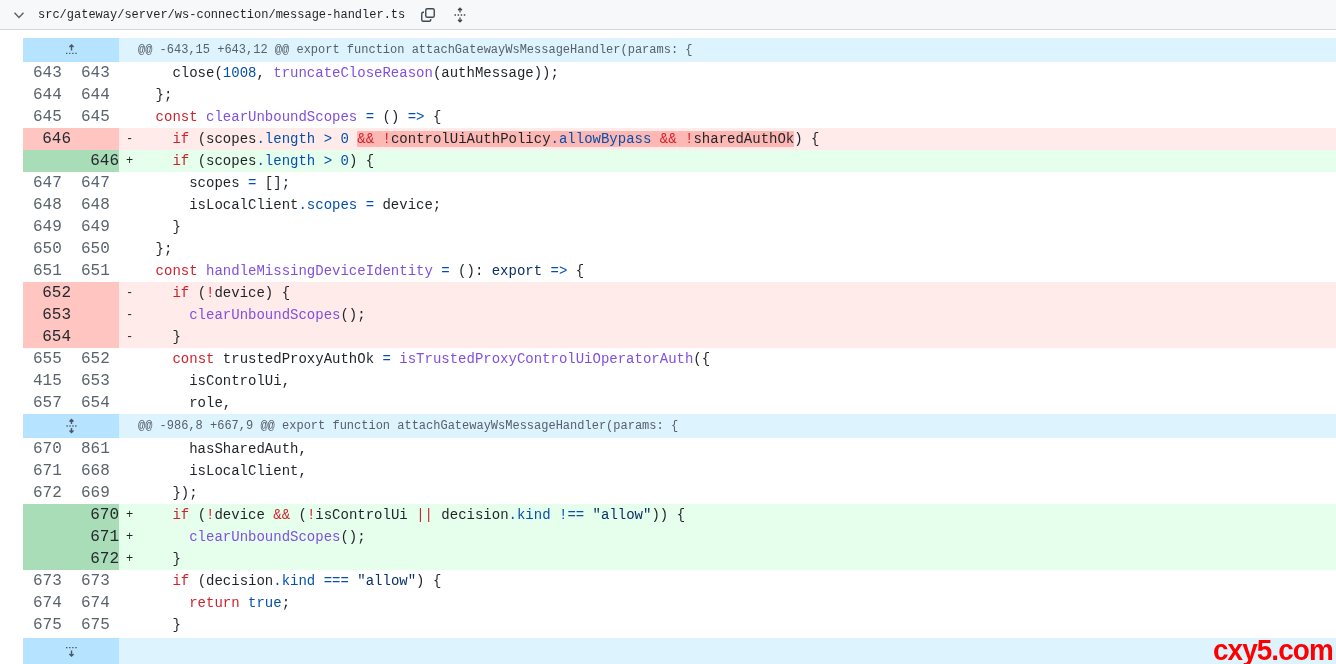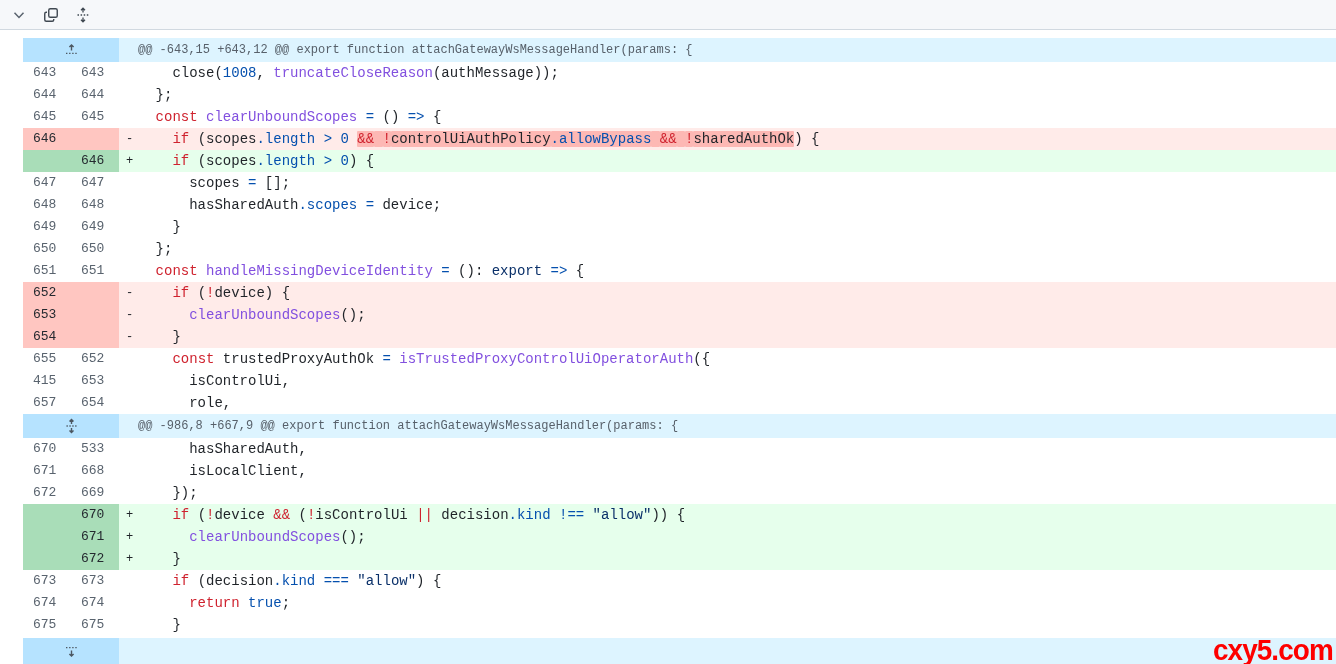--- a/index.html
+++ b/index.html
@@ -20,42 +20,42 @@
   .gap8 { height:8px; background:#fff; }
 
   
   .row { display:flex; width:1336px;margin-left:23px; }
   .row.code { height:22px; }
   .row.hunk { height:24px; }
   .row.expand { height:26px; margin-top:2px; }
   .gut { width:96px; flex:0 0 96px; display:flex; }
   .lnum { width:48px; flex:0 0 48px; padding-left:10px;
     font-family:"Liberation Mono","DejaVu Sans Mono",monospace;
-    font-size:13px; line-height:22px; color:#59636e; }
+    font-size:16px; line-height:22px; color:#59636e; }
   .hunkgut { background:#b6e3ff; align-items:center; justify-content:center;
     cursor:pointer; }
   .hunkbody { flex:1; background:#ddf4ff; padding-left:19px;
     font-family:"Liberation Mono","DejaVu Sans Mono",monospace;
     font-size:12px; color:#57606a; line-height:24px; white-space:pre; }
   .expand .hunkbody { line-height:26px; }
   .body { flex:1; position:relative; }
   .marker { position:absolute; left:7px; top:0;
     font-family:"Liberation Mono","DejaVu Sans Mono",monospace;
     font-size:12px; line-height:22px; color:#1f2328; }
   .codeline { display:block; padding-left:3px; white-space:pre;
     font-family:"Liberation Mono","DejaVu Sans Mono",monospace;
     font-size:14px; line-height:22px; color:#1f2328; }
 
   
   .row.ctx .body { background:#ffffff; }
   .row.del .gut { background:#ffc6c1; }
   .row.del .body { background:#ffebe9; }
   .row.add .gut { background:#a9ddb8; }
   .row.add .body { background:#e6ffec; }
-  .row.del .lnum, .row.add .lnum { color:#24292f; }
+  .row.del .lnum, .row.add .lnum { color:#24292f;text-align:right; }
 
   
   .tk { color:#cf222e; }   
   .tc { color:#0550ae; }   
   .ts { color:#0a3069; }   
   .te { color:#8250df; }   
   .tt { color:#1f2328; }   
   .hl { background:#fdb8b4; border-radius:1px; } 
 
   .watermark { position:absolute; right:3px; bottom:-3px; color:#fe0000;
@@ -66,20 +66,21 @@
 <body>
 
 <div class="page">
 
   <div class="file-header">
     <span class="chev">
       <svg width="16" height="16" viewBox="0 0 16 16">
           <path d="M3.5 5.8l4.5 4.6 4.5-4.6" fill="none" stroke="#59636e" stroke-width="1.5"></path>
         </svg>
     </span>
+    <span class="file-path">src/gateway/server/ws-connection/message-handler.ts</span>
     <span class="hdr-btn">
       <svg width="16" height="16" viewBox="0 0 16 16" fill="none" stroke="#3f4851" stroke-width="1.4">
         <rect x="5.75" y="1.75" width="8.5" height="8.5" rx="1.6"></rect>
         <path d="M4 5.25H3.25A1.5 1.5 0 0 0 1.75 6.75v6a1.5 1.5 0 0 0 1.5 1.5h6a1.5 1.5 0 0 0 1.5-1.5V12"></path>
       </svg>
     </span>
     <span class="hdr-btn">
       <svg width="16" height="16" viewBox="0 0 16 16" fill="none" stroke="#3f4851" stroke-width="1.3">
         <path d="M8 5.4V1.6M6 3.2 8 1.2l2 2"></path>
         <path d="M2.5 8h11" stroke-dasharray="1.5 1.6"></path>
@@ -160,21 +161,21 @@
           <span class="codeline"><span class="tt">        scopes </span><span class="tc">=</span><span class="tt"> [];</span></span>
         </div>
       </div>
       <div class="row code ctx">
         <div class="gut">
           <span class="lnum">648</span>
           <span class="lnum">648</span>
         </div>
         <div class="body">
           <span class="marker"></span>
-          <span class="codeline"><span class="tt">        hasSharedAuth</span><span class="tc">.scopes</span><span class="tt"> </span><span class="tc">=</span><span class="tt"> device;</span></span>
+          <span class="codeline"><span class="tt">        isLocalClient</span><span class="tc">.scopes</span><span class="tt"> </span><span class="tc">=</span><span class="tt"> device;</span></span>
         </div>
       </div>
       <div class="row code ctx">
         <div class="gut">
           <span class="lnum">649</span>
           <span class="lnum">649</span>
         </div>
         <div class="body">
           <span class="marker"></span>
           <span class="codeline"><span class="tt">      }</span></span>
@@ -266,21 +267,21 @@
             <path d="M7.5 6V1.8M5.5 3.6 7.5 1.6l2 2"></path>
             <path d="M2.5 8h10" stroke-dasharray="1.3 1.6"></path>
             <path d="M7.5 10v4.2M5.5 12.4l2 2 2-2"></path>
           </svg>
         </div>
         <div class="body hunkbody">@@ -986,8 +667,9 @@ export function attachGatewayWsMessageHandler(params: {</div>
       </div>
       <div class="row code ctx">
         <div class="gut">
           <span class="lnum">670</span>
-          <span class="lnum">533</span>
+          <span class="lnum">861</span>
         </div>
         <div class="body">
           <span class="marker"></span>
           <span class="codeline"><span class="tt">        hasSharedAuth,</span></span>
         </div>
       </div>
       <div class="row code ctx">
         <div class="gut">
           <span class="lnum">671</span>
           <span class="lnum">668</span>

